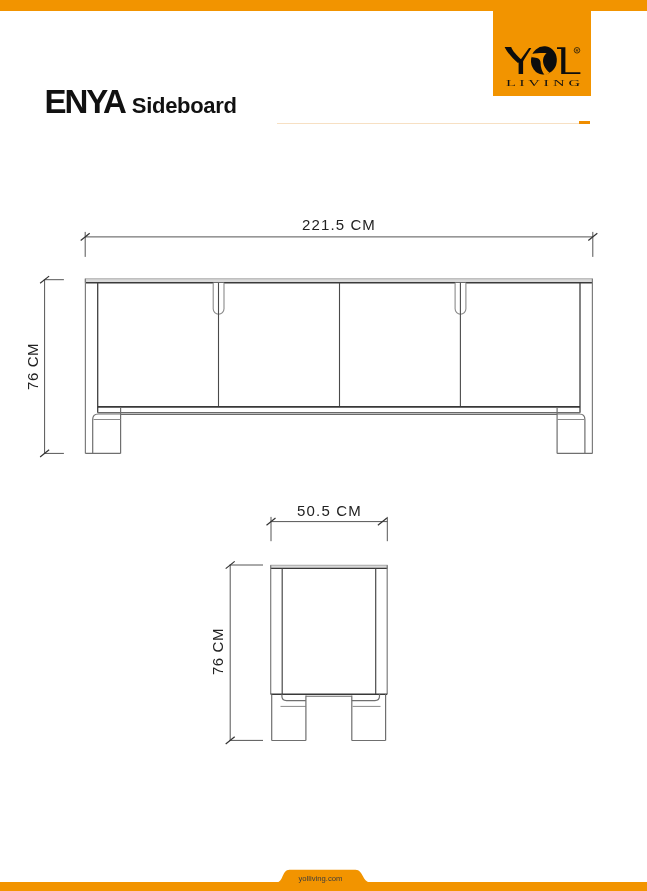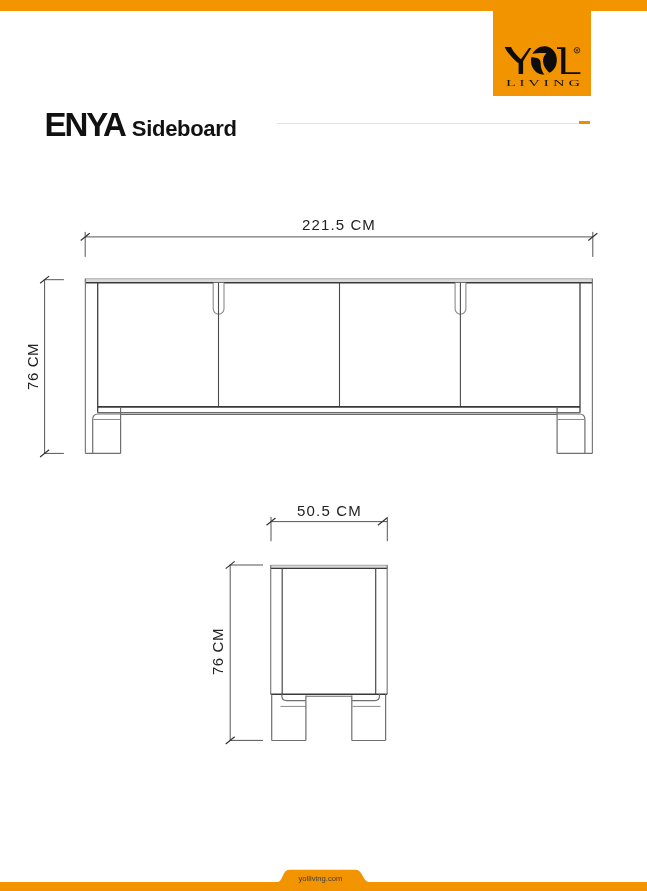--- a/index.html
+++ b/index.html
@@ -26,21 +26,21 @@
   <path fill="#F29400" d="M531.2,54.2 C537.5,53.0 543.0,52.9 546.6,53.3 C544.6,54.9 543.5,56.9 543.1,59.5 C542.6,63.3 544.4,68.3 549.8,73.0 L544.8,75.3 C541.9,71.4 540.6,67.2 540.6,63.2 C540.6,60.6 539.6,58.7 537.0,57.9 C535.2,57.4 532.8,57.3 531.2,57.2 Z"></path>
 
   <path fill="#0d0d0d" d="M557.0,47.2 L565.4,47.2 L565.4,72.3 L580.4,72.3 L580.4,73.9 L561.2,73.9 L561.2,48.9 L557.0,48.9 Z"></path>
 
   <circle cx="577" cy="50.3" r="2.8" fill="none" stroke="#0d0d0d" stroke-width="0.7"></circle>
   <text x="577" y="51.9" font-size="4.4" text-anchor="middle" fill="#0d0d0d" font-family="Liberation Sans">R</text>
 
   <text x="506" y="85.6" font-size="8.8" textLength="74.2" lengthAdjust="spacingAndGlyphs" font-family="Liberation Serif" fill="#111">L I V I N G</text>
 </svg>
 
-<div class="abs" style="left:44.5px;top:106px;font-weight:bold;font-size:33px;letter-spacing:-2.1px;color:#111;">ENYA&nbsp;<span style="font-size:22px;letter-spacing:-0.3px;">Sideboard</span></div>
+<div class="abs" style="left:44.5px;top:83px;font-weight:bold;font-size:33px;letter-spacing:-2.1px;color:#111;">ENYA&nbsp;<span style="font-size:22px;letter-spacing:-0.3px;">Sideboard</span></div>
 
 <div class="abs" style="left:276.7px;top:123px;width:308px;height:1.3px;background:#f7e0c3;"></div>
 
 <div class="abs" style="left:578.8px;top:121.4px;width:11.7px;height:2.9px;background:#ef8d00;"></div>
 
 <svg class="abs" style="left:0;top:0;" width="647" height="891" viewBox="0 0 647 891">
 
   <g stroke="#555" stroke-width="1" fill="none">
     <line x1="85.2" y1="231.9" x2="85.2" y2="256.9"></line>
     <line x1="592.8" y1="231.9" x2="592.8" y2="256.9"></line>

